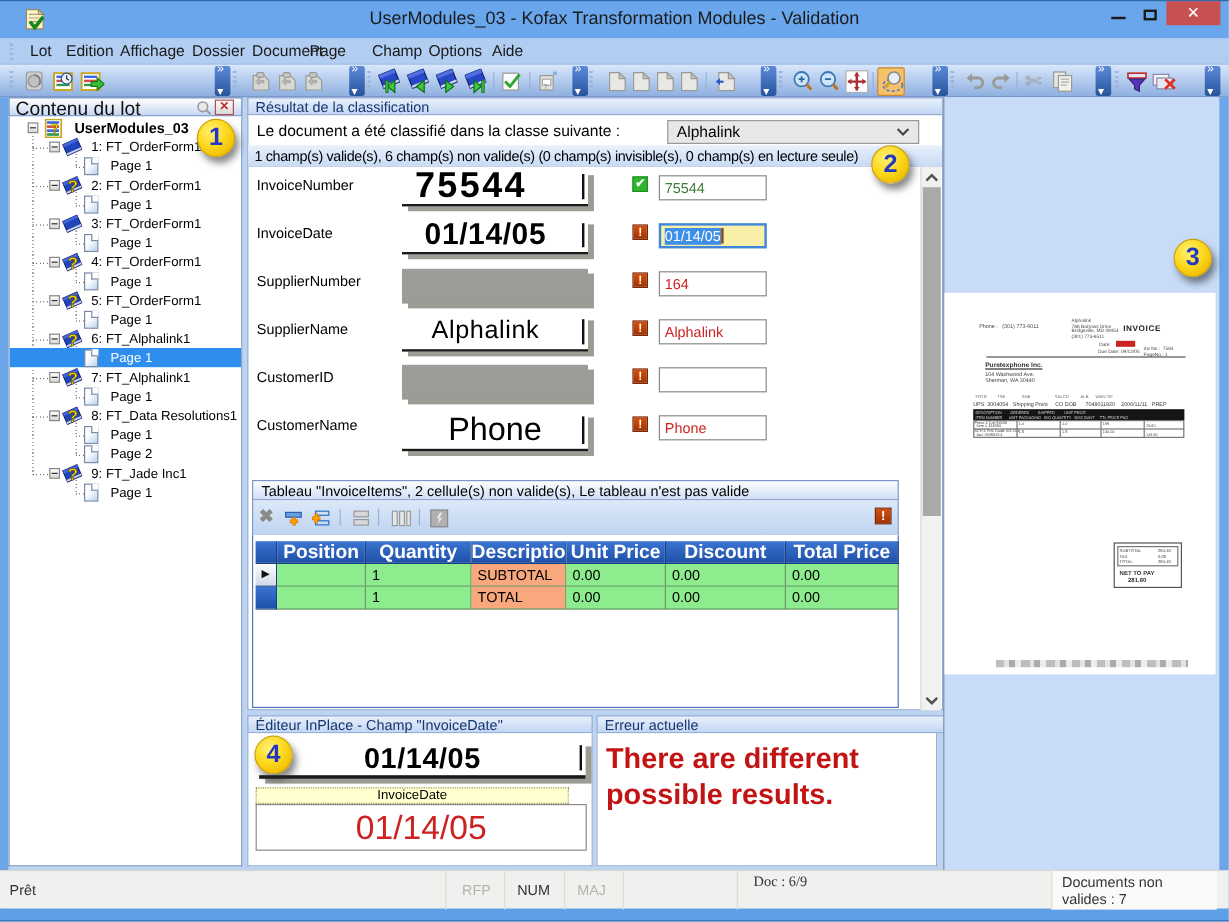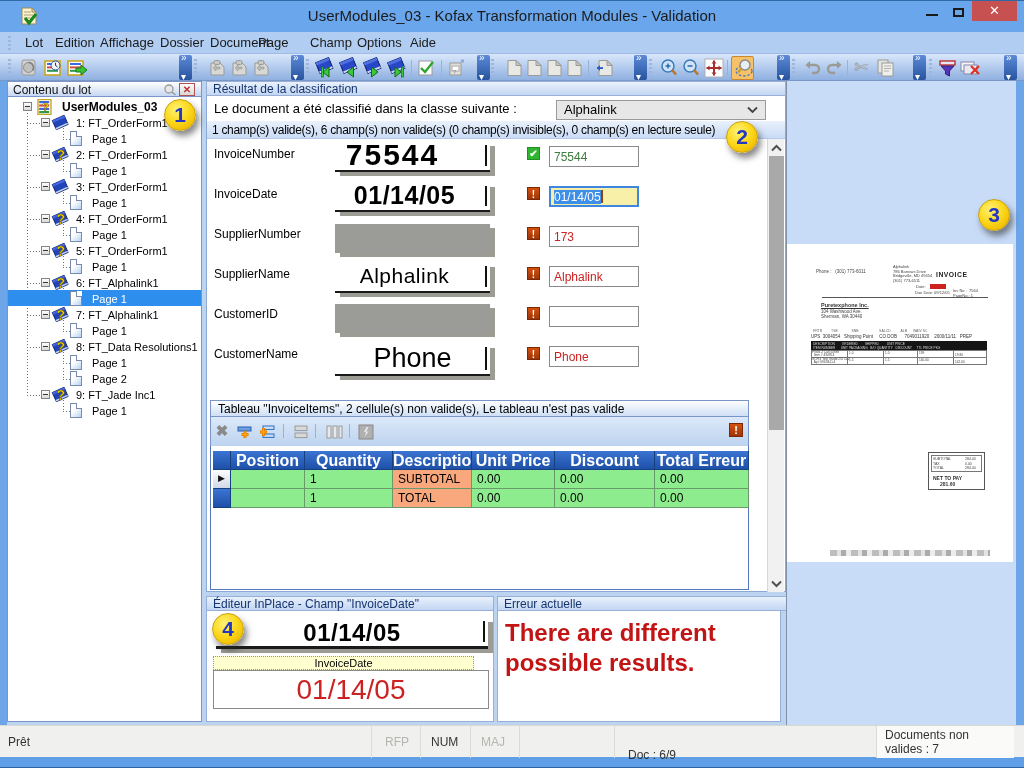--- a/index.html
+++ b/index.html
@@ -13,21 +13,21 @@
 .menuitem { position:absolute; top:35px; font-size:13px; color:#1a1a1a; }
 #toolbar { left:0; top:54px; width:1024px; height:27px; background:linear-gradient(#d9e7fb,#8fb0e0); border-bottom:1px solid #7a97c8; }
 .tbgrip { position:absolute; top:59px; width:3px; height:17px; background-image:repeating-linear-gradient(#9db6dd 0 2px, transparent 2px 4px); }
 .tbover { position:absolute; top:55px; width:13px; height:25px; background:linear-gradient(#5c8ad8,#28549e); border-radius:2px; color:#fff; }
 .tbover:before { content:"\00bb"; position:absolute; top:-3px; left:2px; font-size:10px; }
 .tbover:after { content:"\25be"; position:absolute; bottom:-2px; left:2px; font-size:10px; }
 .tbsep { position:absolute; top:60px; width:1px; height:15px; background:#9ab1d6; }
 #bleft { left:0; top:81px; width:7px; height:676px; background:#6ca6e8; }
 #bright { left:1016px; top:81px; width:8px; height:676px; background:#6ca6e8; }
 #bbottom { left:0; top:757px; width:1024px; height:11px; background:#5f9fe8; border-bottom:1px solid #2f62a0; }
-#treehdr { left:7px; top:81px; width:195px; height:16px; background:linear-gradient(#ffffff,#c6d7f2); border:1px solid #7a96c8; font-size:12px; color:#111; padding:1px 0 0 5px; }
+#treehdr { left:7px; top:81px; width:195px; height:16px; background:linear-gradient(#ffffff,#c6d7f2); border:1px solid #7a96c8; font-size:16px; color:#111; padding:1px 0 0 5px; }
 #treebody { left:7px; top:97px; width:195px; height:625px; background:#fff; border-left:1px solid #7a96c8; border-right:1px solid #7a96c8; border-bottom:1px solid #7a96c8; overflow:hidden; }
 .trow { position:absolute; font-size:11px; color:#000; white-space:nowrap; }
 .plus { position:absolute; width:9px; height:9px; border:1px solid #848484; background:linear-gradient(#fff,#d8d8d8); }
 .plus:after { content:""; position:absolute; left:1px; top:3px; width:5px; height:1px; background:#333; }
 .pg { position:absolute; width:12px; height:15px; background:linear-gradient(135deg,#ffffff 40%,#b8d4f0); border:1px solid #7a8aa8; }
 .pg:after { content:""; position:absolute; right:-1px; top:-1px; width:5px; height:5px; background:#fff; border-left:1px solid #7a8aa8; border-bottom:1px solid #7a8aa8; }
 .vdot { position:absolute; width:1px; background-image:repeating-linear-gradient(#707070 0 1px, transparent 1px 3px); }
 .hdot { position:absolute; height:1px; background-image:repeating-linear-gradient(90deg,#707070 0 1px, transparent 1px 3px); }
 .doticon { position:absolute; }
 .ycirc { position:absolute; width:32px; height:32px; border-radius:50%; background:radial-gradient(circle at 38% 32%, #fff177, #fcd91e 45%, #f0bc00 80%, #d8a400 100%); border:1px solid #caa010; box-shadow:3px 5px 6px rgba(40,40,40,.55); color:#2336c4; font-weight:bold; font-size:21px; text-align:center; line-height:30px; z-index:9; }
@@ -422,21 +422,21 @@
 <div class="flabel" style="left:214px;top:187px;">InvoiceDate</div>
 <div class="snippet" style="top:183px;height:29px;border-bottom:2px solid #1a1a1a;">
     <div style="position:absolute;left:0;top:0;width:100%;height:100%;text-align:center;font-size:25px;font-weight:bold;line-height:25px;letter-spacing:0.5px;margin-left:-8px;">01/14/05</div>
     <div class="sniptick"></div>
   </div>
 <div class="fbad" style="top:187px;">!</div>
 <div class="fbox" style="top:186px;border:2px solid #3f86e0;background:#f8f0a8;padding:2px 0 0 3px;"><span style="background:#3d8fe8;color:#fff;">01/14/05</span><span style="display:inline-block;width:2px;height:13px;background:#8b4513;vertical-align:-2px;"></span></div>
 <div class="flabel" style="left:214px;top:227px;">SupplierNumber</div>
 <div class="snipgray" style="top:224px;height:29px;"></div>
 <div class="fbad" style="top:227px;">!</div>
-<div class="fbox" style="top:226px;color:#cc2222;">173</div>
+<div class="fbox" style="top:226px;color:#cc2222;">164</div>
 <div class="flabel" style="left:214px;top:267px;">SupplierName</div>
 <div class="snippet" style="top:263px;height:30px;border-bottom:2px solid #1a1a1a;">
     <div style="position:absolute;left:0;top:0;width:100%;height:100%;text-align:center;font-size:21px;line-height:26px;letter-spacing:0.5px;margin-left:-8px;">Alphalink</div>
     <div class="sniptick"></div>
   </div>
 <div class="fbad" style="top:267px;">!</div>
 <div class="fbox" style="top:266px;color:#cc2222;">Alphalink</div>
 <div class="flabel" style="left:214px;top:307px;">CustomerID</div>
 <div class="snipgray" style="top:304px;height:29px;"></div>
 <div class="fbad" style="top:307px;">!</div>
@@ -480,21 +480,21 @@
   </svg>
 <div class="abs" style="left:729px;top:423px;width:14px;height:14px;background:linear-gradient(#d4500e,#a03408);border:1px solid #7a2806;color:#fff;font-size:11px;line-height:13px;text-align:center;font-weight:bold;z-index:3;">!</div>
 <div class="abs" id="tblgap"></div>
 <div class="abs" id="tblgrid">
 <div class="th" style="left:2px;width:18px;"></div>
 <div class="th" style="left:20px;width:74px;">Position</div>
 <div class="th" style="left:94px;width:88px;">Quantity</div>
 <div class="th" style="left:182px;width:79px;">Descriptio</div>
 <div class="th" style="left:261px;width:83px;">Unit Price</div>
 <div class="th" style="left:344px;width:100px;">Discount</div>
-<div class="th" style="left:444px;width:94px;">Total Erreur</div>
+<div class="th" style="left:444px;width:94px;">Total Price</div>
 <div style="position:absolute;left:2px;top:19px;width:18px;height:19px;background:linear-gradient(#fdfdfd,#d0d8e8);border-right:1px solid #16407e;border-bottom:1px solid #16407e;">
       <span style="position:absolute;left:5px;top:3px;color:#111;font-size:9px;">▶</span>
     </div>
 <div class="tcell" style="left:20px;top:19px;width:74px;height:19px;background:#8dec8d;"></div>
 <div class="tcell" style="left:94px;top:19px;width:88px;height:19px;background:#8dec8d;">1</div>
 <div class="tcell" style="left:182px;top:19px;width:79px;height:19px;background:#f8a87c;">SUBTOTAL</div>
 <div class="tcell" style="left:261px;top:19px;width:83px;height:19px;background:#8dec8d;">0.00</div>
 <div class="tcell" style="left:344px;top:19px;width:100px;height:19px;background:#8dec8d;">0.00</div>
 <div class="tcell" style="left:444px;top:19px;width:94px;height:19px;background:#8dec8d;">0.00</div>
 <div style="position:absolute;left:2px;top:38px;width:18px;height:19px;background:linear-gradient(#3b74d2,#1e50a8);border-right:1px solid #16407e;border-bottom:1px solid #16407e;"></div>
@@ -573,21 +573,21 @@
       <span style="position:absolute;left:13px;top:9px;color:#b4b4b0;">RFP</span>
     </div>
   <div class="scell" style="left:420px;width:50px;">
       <span style="position:absolute;left:10px;top:9px;">NUM</span>
     </div>
   <div class="scell" style="left:470px;width:49px;">
       <span style="position:absolute;left:10px;top:9px;color:#b4b4b0;">MAJ</span>
     </div>
   <div class="scell" style="left:519px;width:95px;"></div>
   <div class="scell" style="left:614px;width:116px;">
-      <span style="position:absolute;left:13px;top:22px;">Doc : 6/9</span>
+      <span style="position:absolute;left:13px;top:1px;font-family:Liberation Serif, serif;">Doc : 6/9</span>
     </div>
   <div class="scell" style="left:876px;width:138px;background:#fafaf8;">
       <span style="position:absolute;left:8px;top:2px;font-size:12px;line-height:14px;">Documents non<br>valides : 7</span>
     </div>
 
 </div>
 <div class="ycirc" style="left:164px;top:99px;">1</div>
 <div class="ycirc" style="left:726px;top:121px;">2</div>
 <div class="ycirc" style="left:978px;top:199px;">3</div>
 <div class="ycirc" style="left:212px;top:613px;">4</div>

